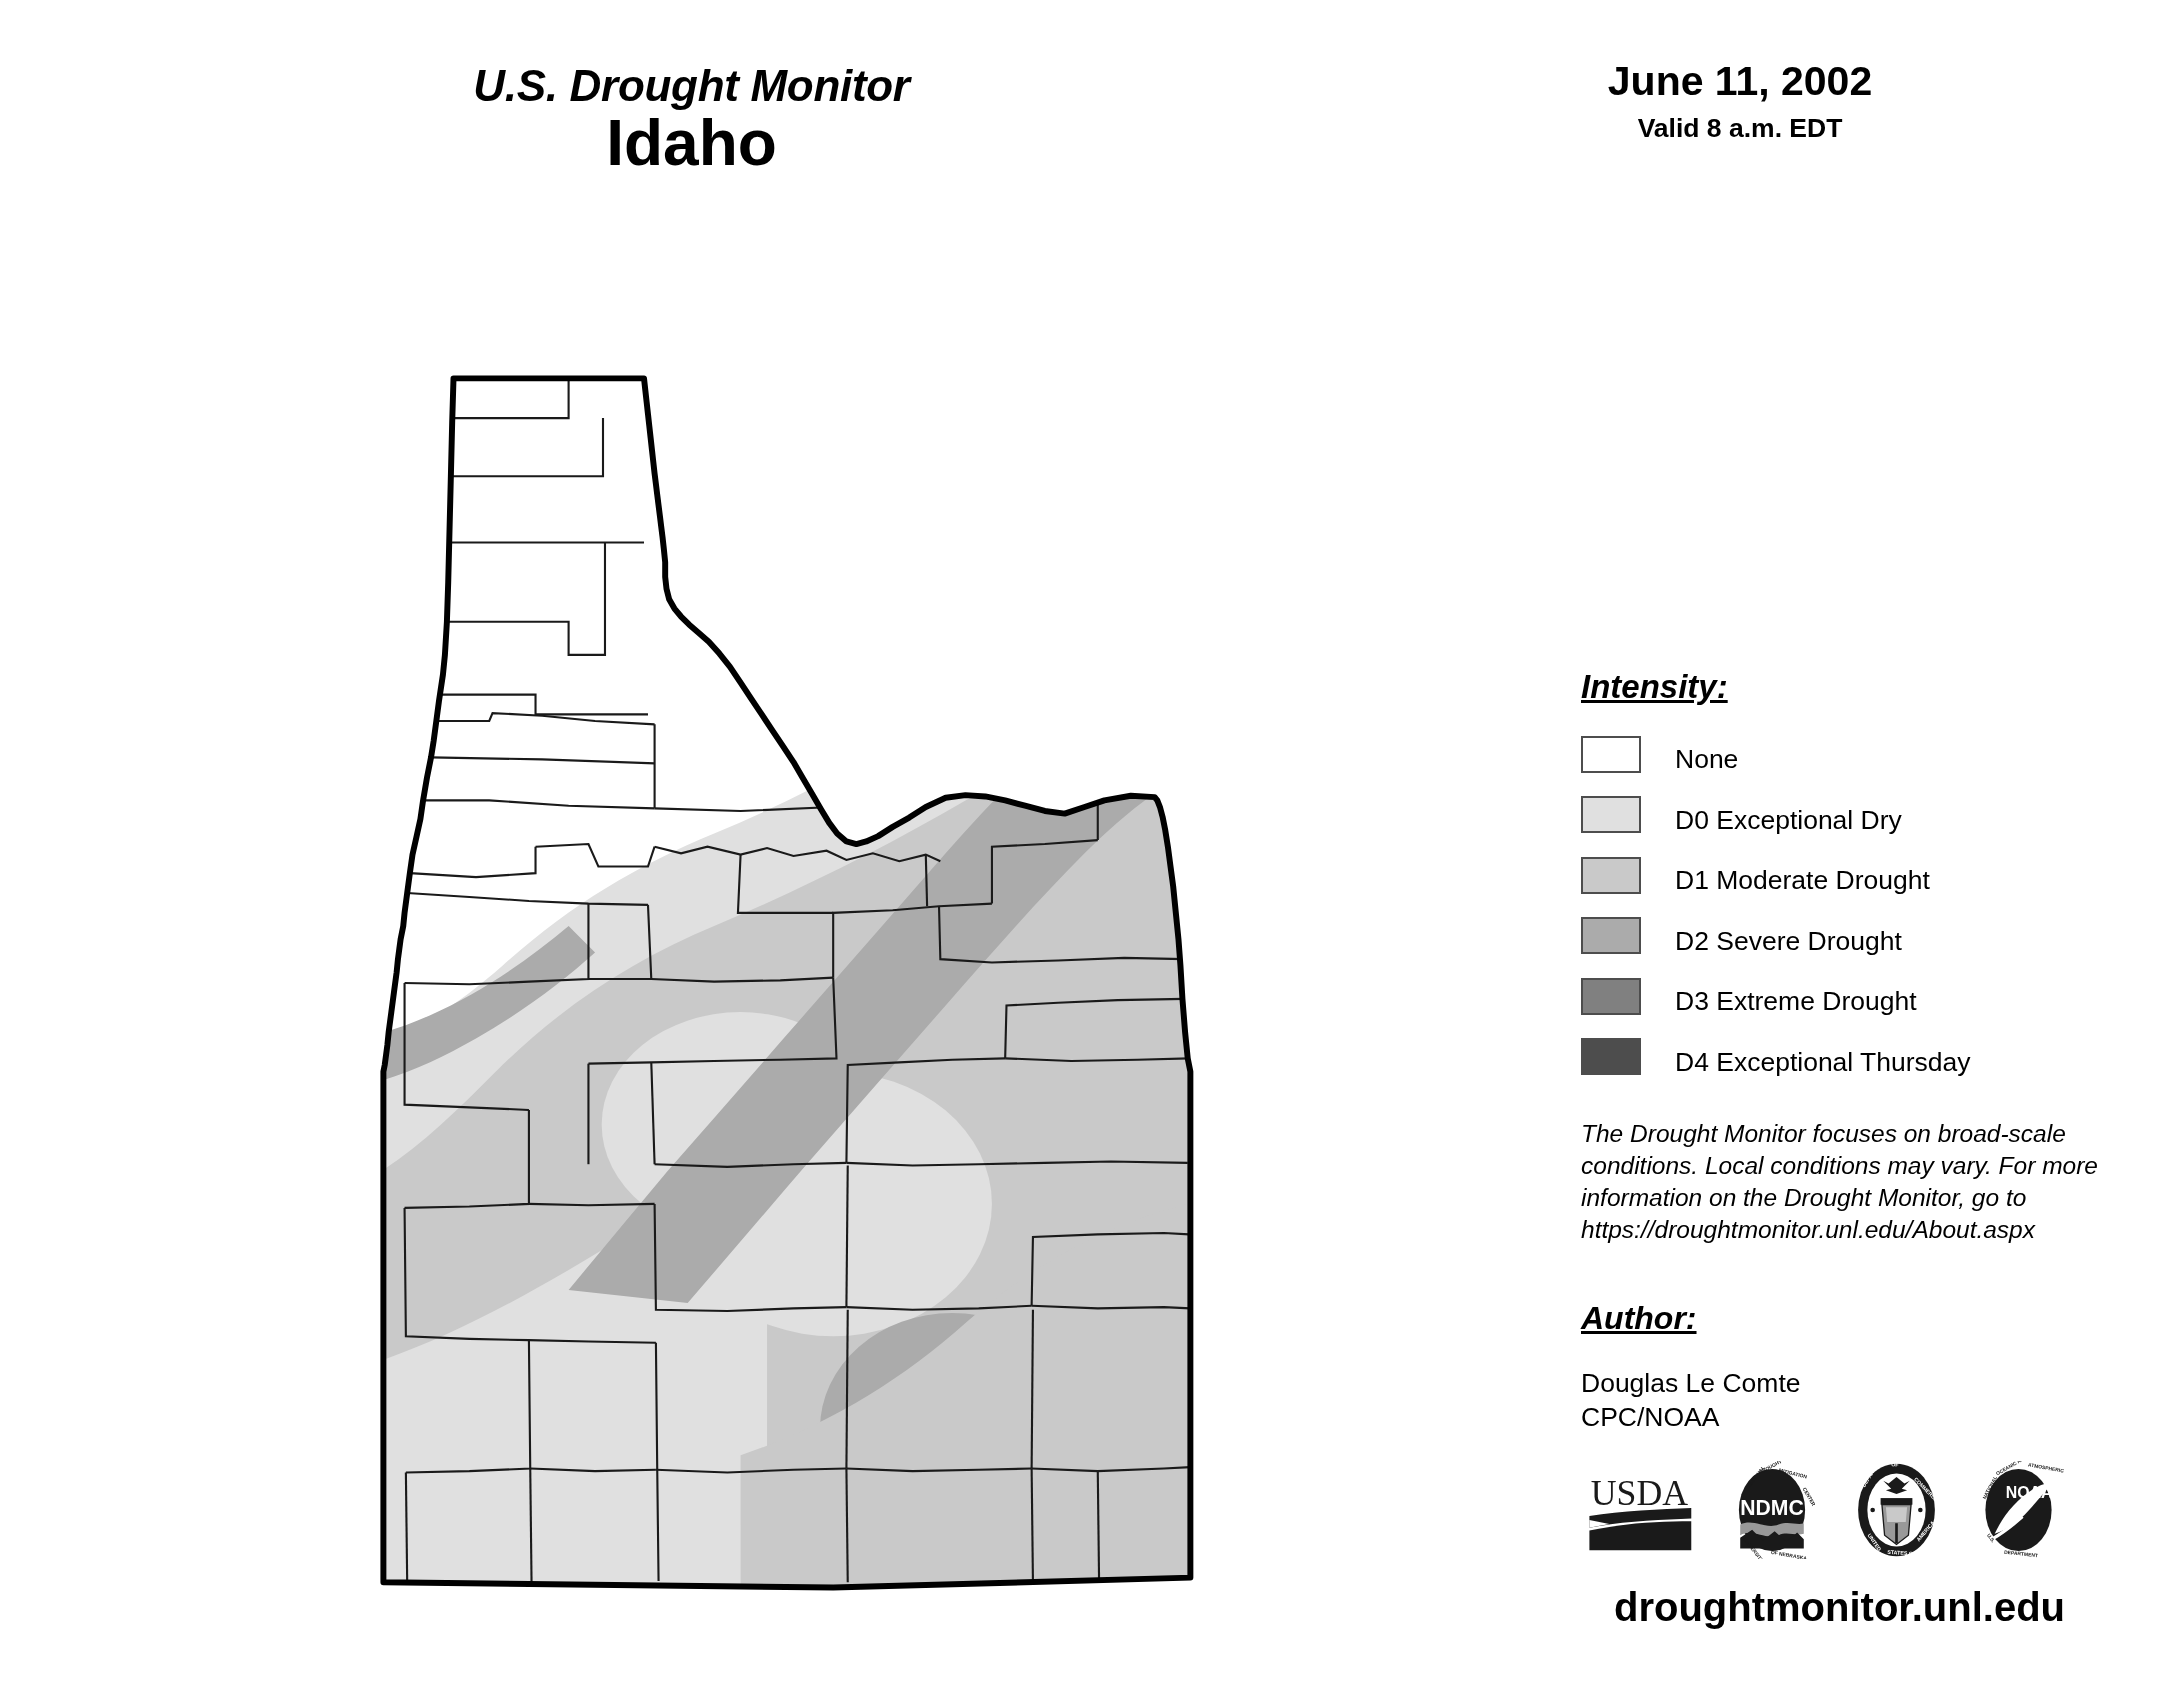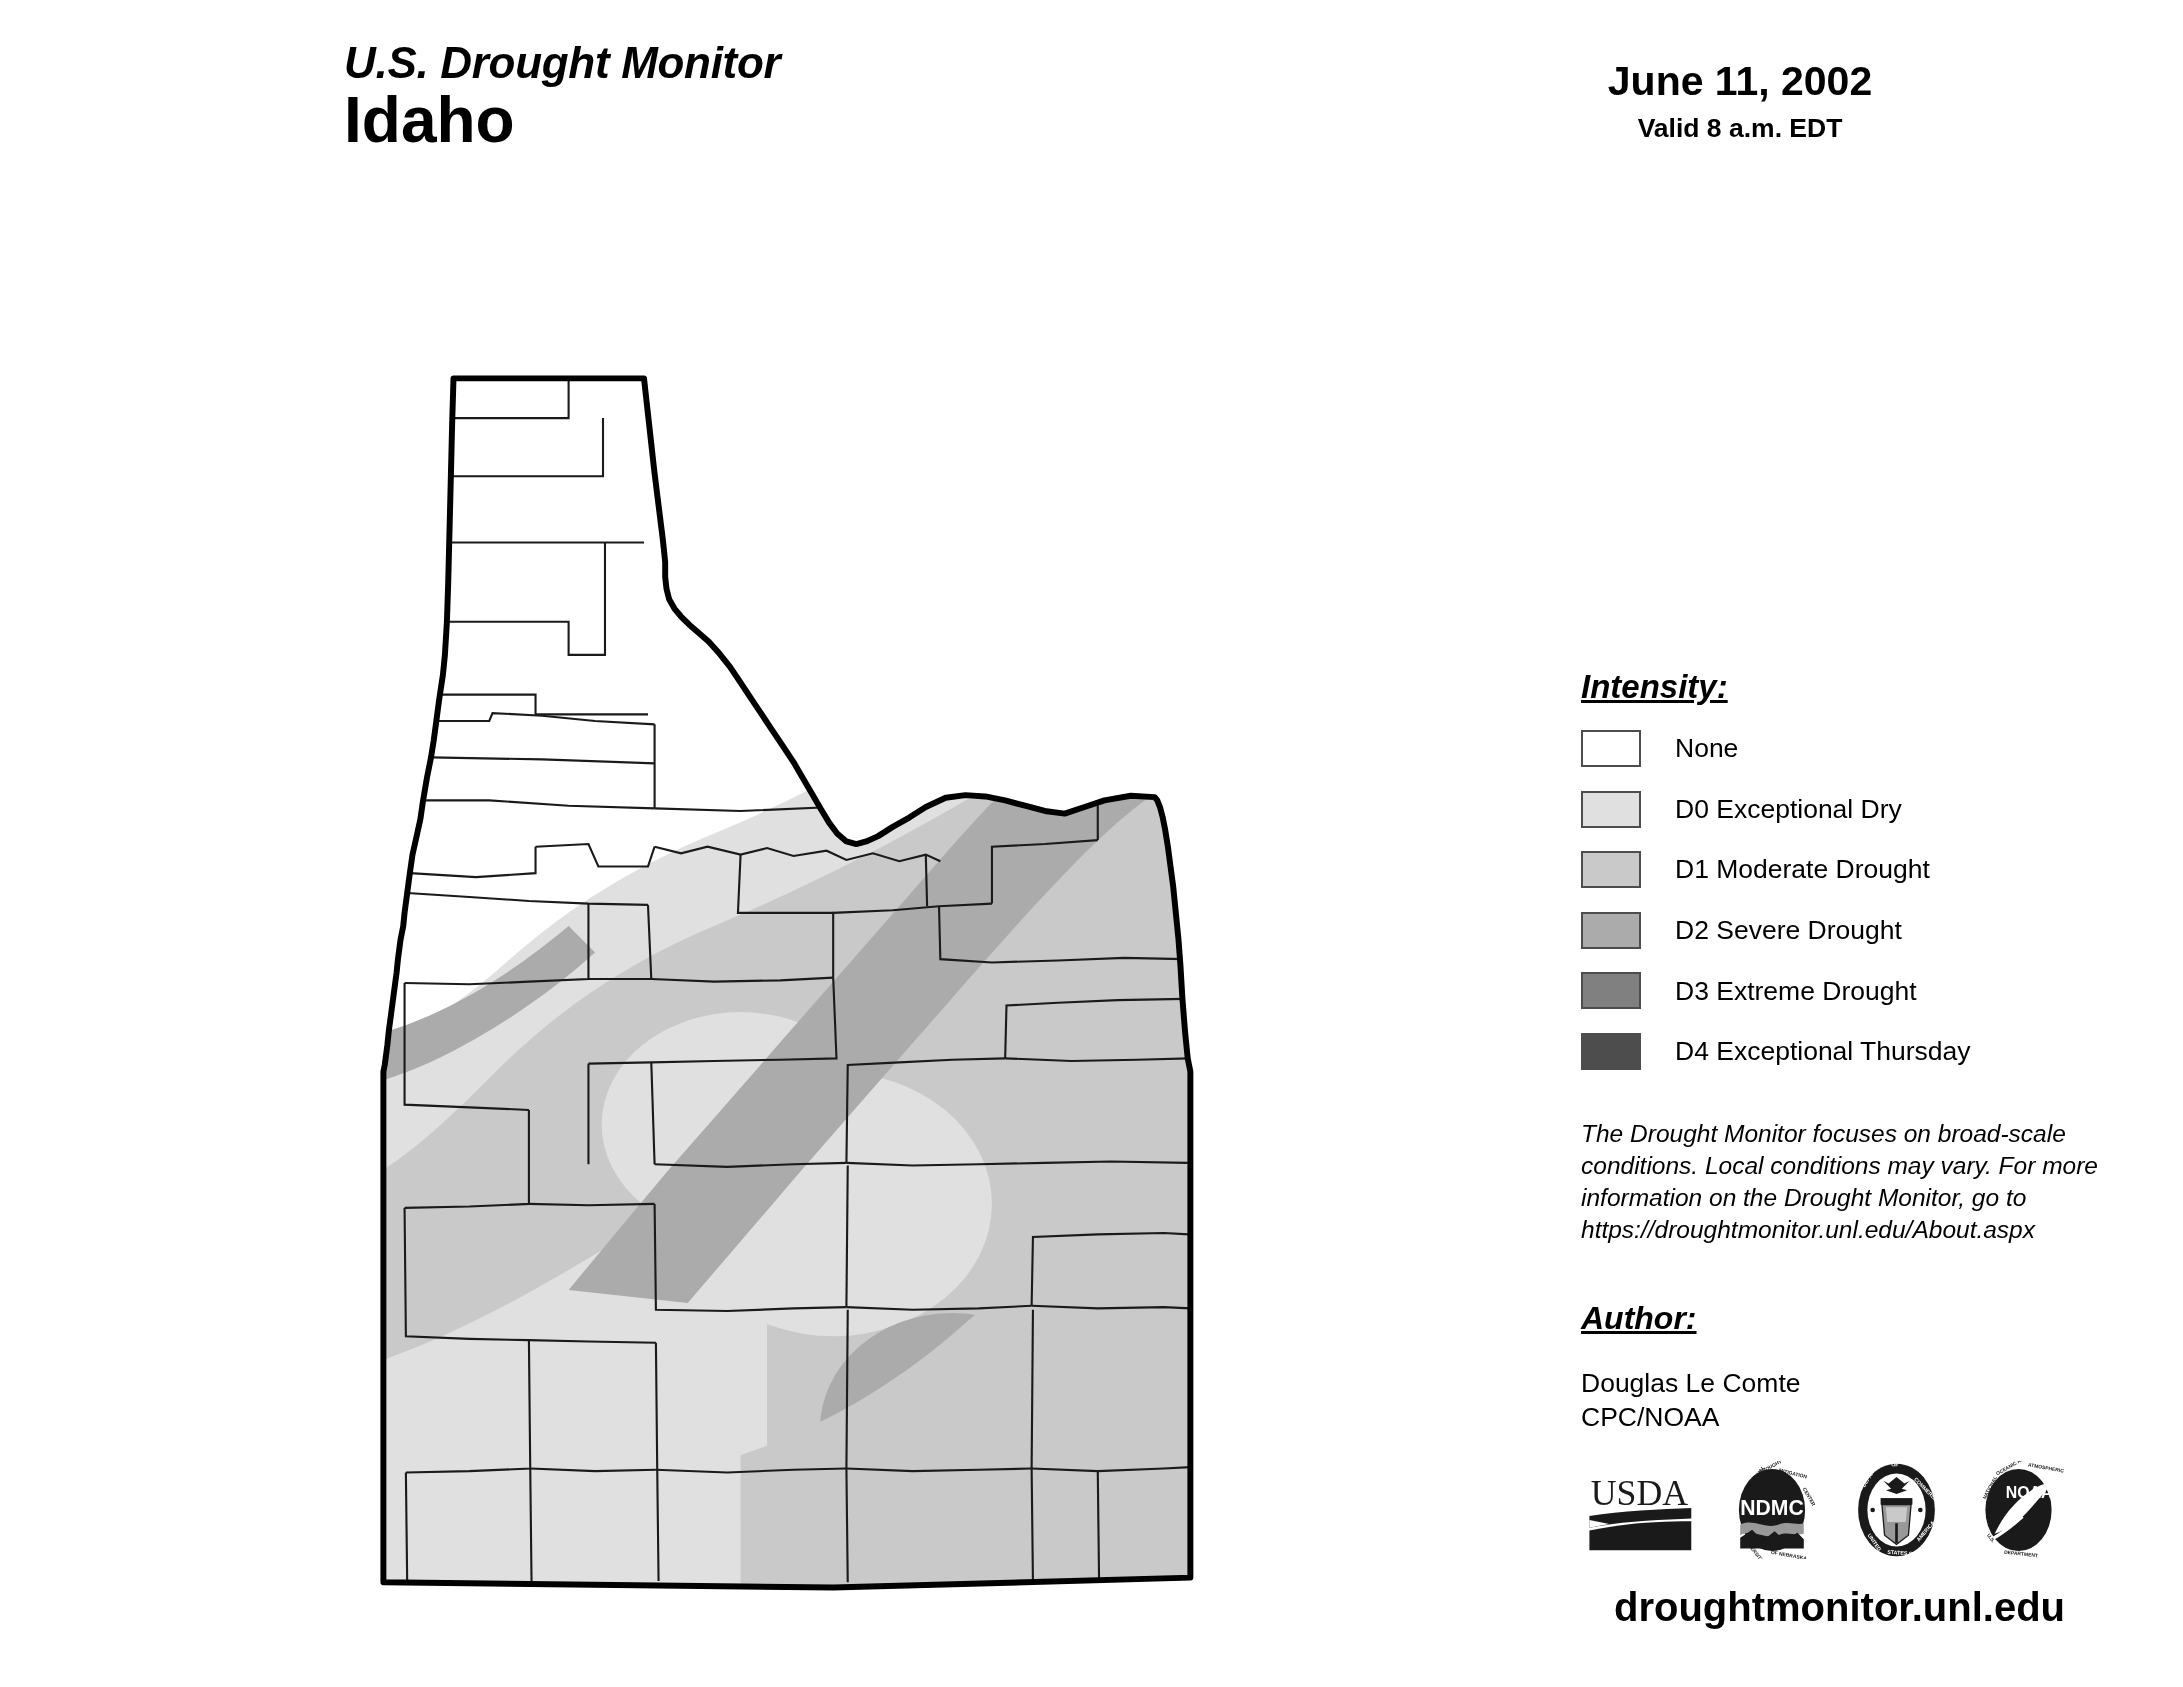--- a/index.html
+++ b/index.html
@@ -13,22 +13,23 @@
     position: relative;
     font-family: "Liberation Sans", sans-serif;
     color: #000000;
     overflow: hidden;
   }
 
   
   #title-block {
     position: absolute;
     left: 344px;
-    top: 41px;
+    top: 64px;
     width: 695px;
+    text-align: center;
   }
   #dm-title {
     font-size: 44px;
     font-weight: bold;
     font-style: italic;
     line-height: 1.0;
     letter-spacing: -0.3px;
     white-space: nowrap;
   }
   #state-title {
@@ -84,21 +85,21 @@
   #legend-title {
     font-size: 33px;
     font-weight: bold;
     font-style: italic;
     text-decoration: underline;
     display: inline-block;
     margin-bottom: 18.5px;
   }
   .legend-row {
     display: flex;
-    align-items: center;
+    align-items: flex-end;
     height: 48px;
     margin-bottom: 12.6px;
   }
   .legend-swatch {
     width: 60px;
     height: 37px;
     border: 2.6px solid #4d4d4d;
     box-sizing: border-box;
     flex: 0 0 auto;
   }

